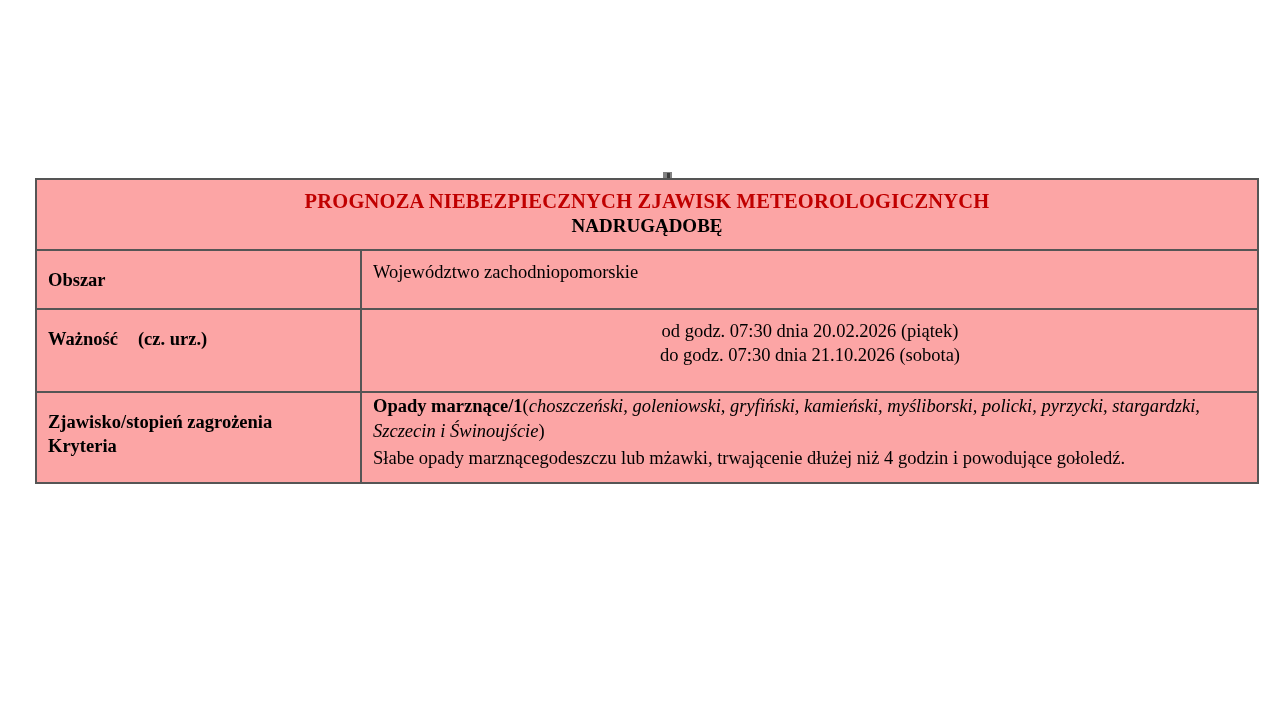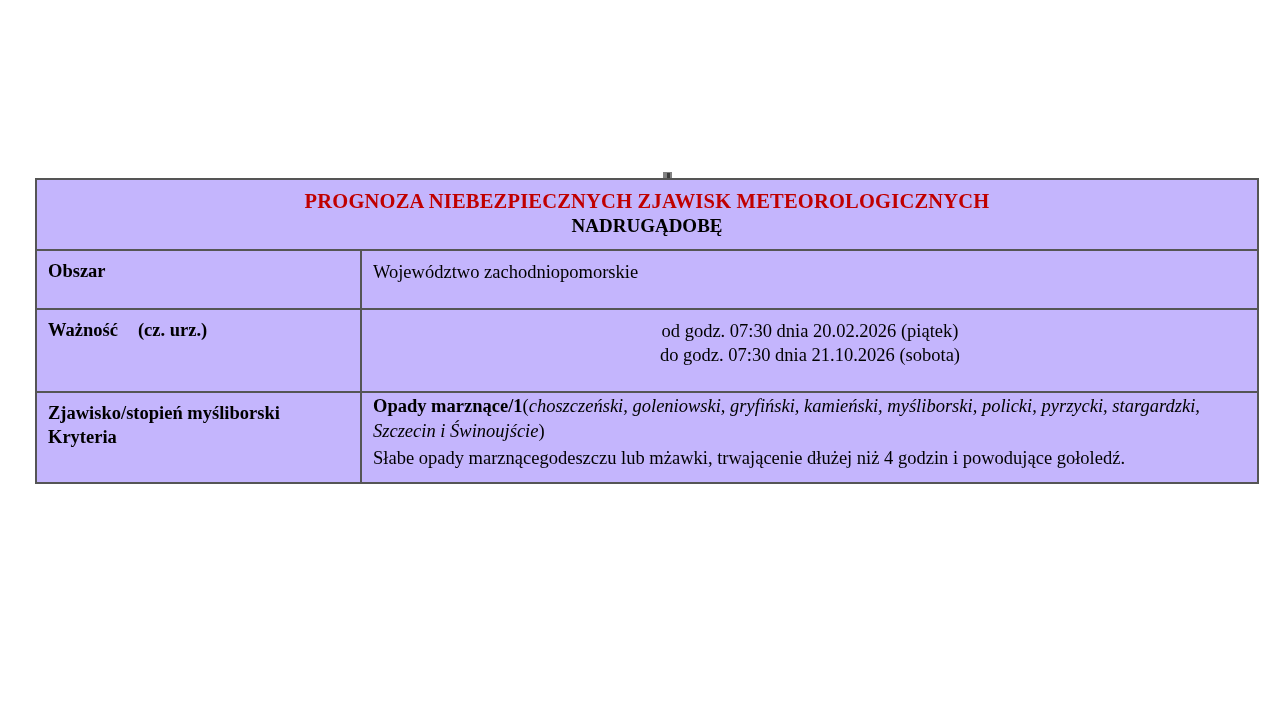--- a/index.html
+++ b/index.html
@@ -51,21 +51,21 @@
     left: 35px;
     top: 178px;
     width: 1224px;
     border-collapse: collapse;
     table-layout: fixed;
     background: #ffffff;
   }
   .warning-table td {
     border: 2px solid #555555;
     vertical-align: top;
-    background: #c4b5fd;
+    background: #fca5a5;
   }
 
   .col-label { width: 325px; }
 
   
   .header-cell {
     text-align: center;
     padding: 9px 6px 11px 6px;
   }
   .title-main {
@@ -86,21 +86,21 @@
     margin-top: 2px;
     white-space: nowrap;
   }
   .title-sub .na { }
 
   
   .label-cell {
     font-weight: bold;
     font-size: 18.5px;
     line-height: 1.33;
-    padding: 8px 8px 9px 11px;
+    padding: 17px 8px 9px 11px;
   }
   .label-cell .sub-label {
     display: inline-block;
     margin-left: 20px;
     text-align: right;
   }
   .label-cell .line2 { display: block; }
 
   .value-cell {
     font-size: 18.5px;
@@ -164,21 +164,21 @@
           <span>Ważność</span><span class="sub-label">(cz. urz.)</span>
         </td>
         <td class="value-cell">
           <span class="line">od godz. 07:30 dnia 20.02.2026 (piątek)</span>
           <span class="line">do godz. 07:30 dnia 21.10.2026 (sobota)</span>
         </td>
       </tr>
 
       <tr>
         <td class="label-cell">
-          <span class="line2">Zjawisko/stopień myśliborski</span>
+          <span class="line2">Zjawisko/stopień zagrożenia</span>
           <span class="line2">Kryteria</span>
         </td>
         <td class="phen-cell">
           <span class="phen-name">Opady marznące/1</span><span class="phen-areas paren">(</span><span class="phen-areas">choszczeński, goleniowski, gryfiński, kamieński, myśliborski,  policki, pyrzycki, stargardzki, Szczecin i Świnoujście</span><span class="paren">)</span>
           <span class="criteria-text">Słabe opady marznącegodeszczu lub mżawki, trwającenie dłużej niż 4 godzin i powodujące gołoledź.</span>
         </td>
       </tr>
     </tbody>
   </table>
 

